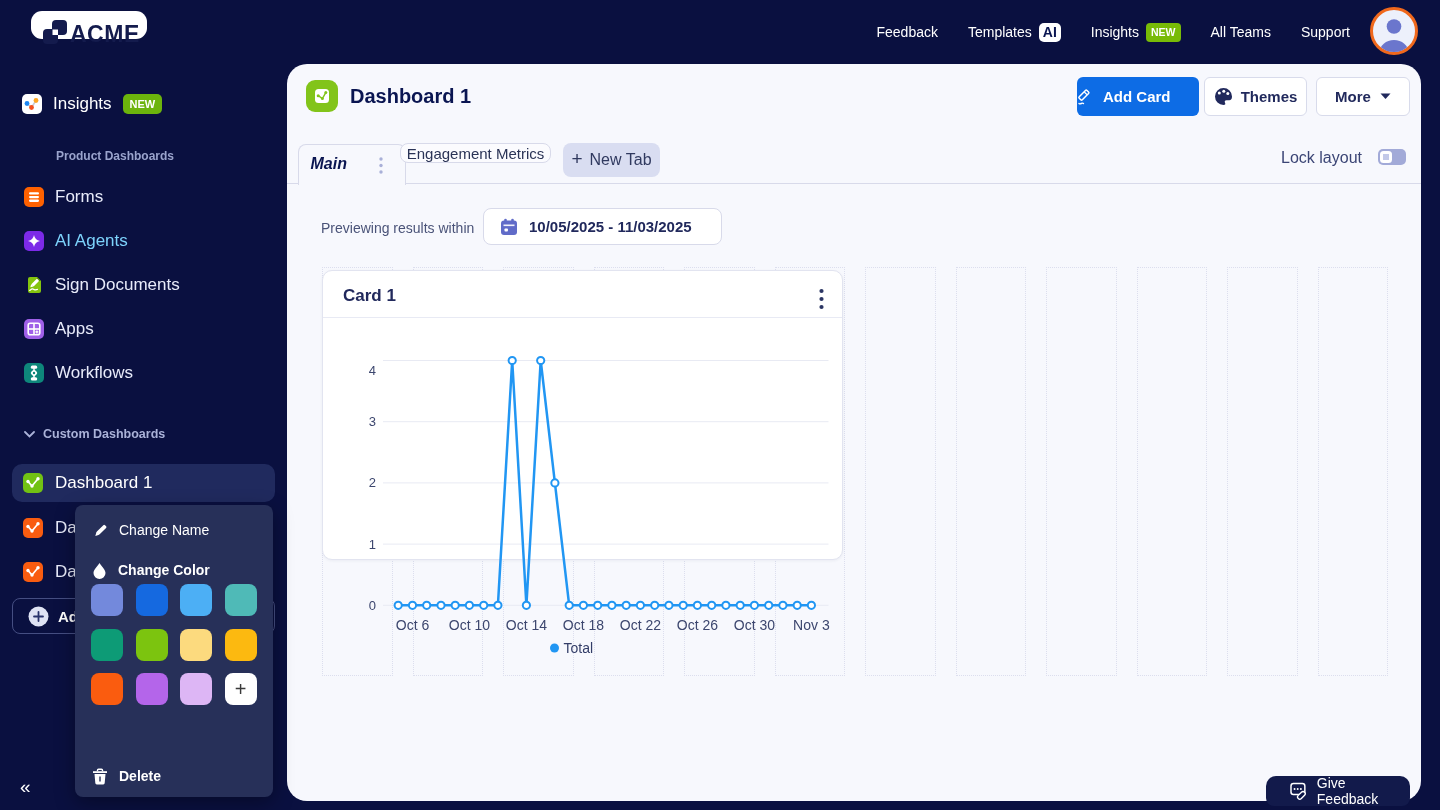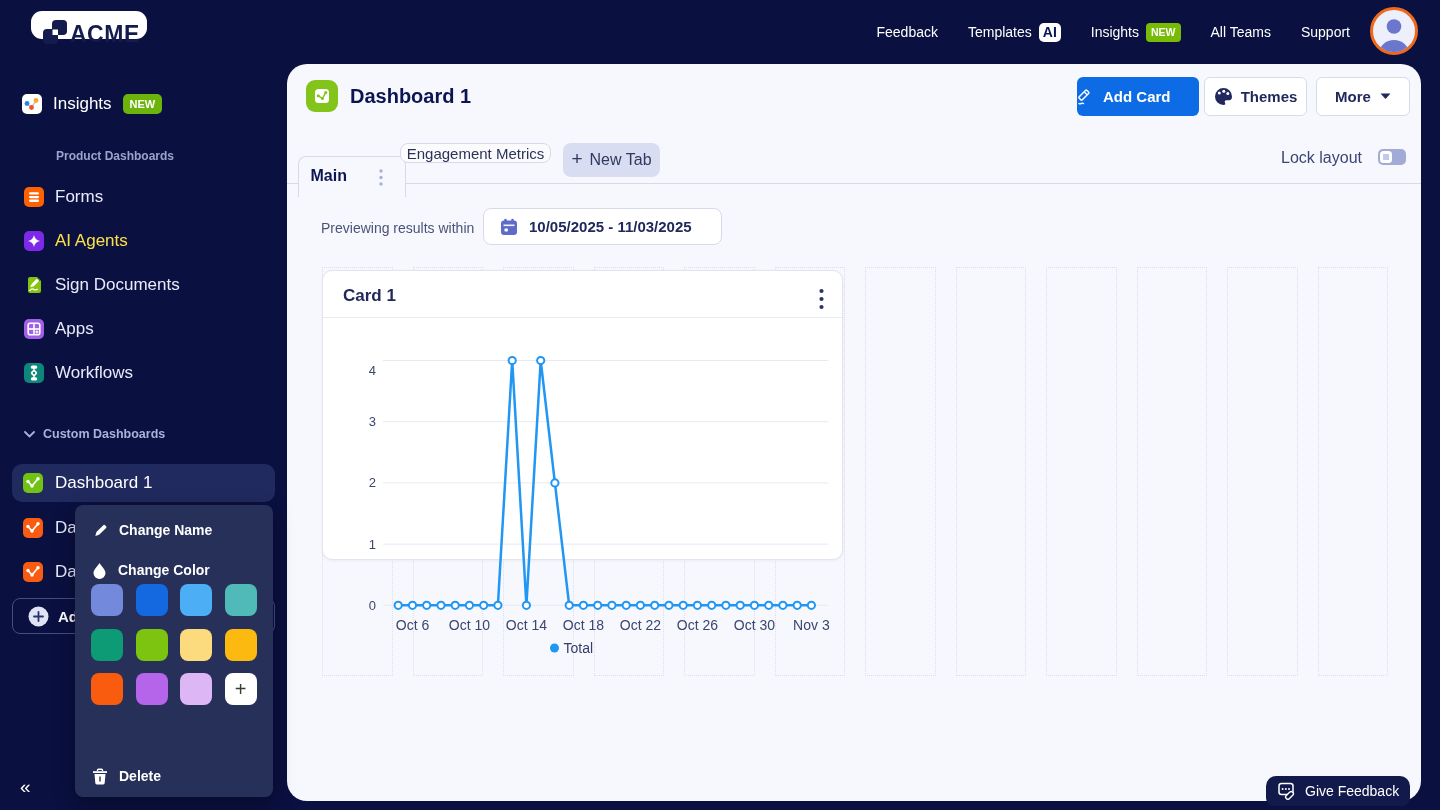--- a/index.html
+++ b/index.html
@@ -55,21 +55,21 @@
 
 <div class="abs flex" style="left:24px;top:187px;gap:11px;color:#e8ebfa;font-size:17px;">
   <svg width="20" height="20" viewBox="0 0 20 20">
       <rect width="20" height="20" rx="5" fill="#ff6100"></rect>
     <rect x="5" y="5.2" width="10" height="2.3" rx="1.1" fill="#fff"></rect>
       <rect x="5" y="8.9" width="10" height="2.3" rx="1.1" fill="#fff"></rect>
       <rect x="5" y="12.6" width="10" height="2.3" rx="1.1" fill="#fff"></rect>
   </svg>
     <span style="padding-left:0px">Forms</span>
 </div>
-<div class="abs flex" style="left:24px;top:231px;gap:11px;color:#fde047;font-size:17px;">
+<div class="abs flex" style="left:24px;top:231px;gap:11px;color:#7dd3fc;font-size:17px;">
   <svg width="20" height="20" viewBox="0 0 20 20">
       <rect width="20" height="20" rx="5" fill="#7c2ae8"></rect>
     <path d="M10 4 Q10.9 9.1 16 10 Q10.9 10.9 10 16 Q9.1 10.9 4 10 Q9.1 9.1 10 4 Z" fill="#fff"></path>
   </svg>
     <span>AI Agents</span>
 </div>
 <div class="abs flex" style="left:24px;top:275px;gap:11px;color:#e8ebfa;font-size:17px;">
   <svg width="20" height="20" viewBox="0 0 20 20">
     <path d="M4 4 a2 2 0 0 1 2-2 h7 l4 4 v10 a2 2 0 0 1 -2 2 h-9 a2 2 0 0 1 -2-2 z" fill="#84c40e"></path>
     <path d="M13 2 l4 4 h-3 a1 1 0 0 1 -1-1 z" fill="#5a8d00"></path>
@@ -184,21 +184,21 @@
     Themes
   </div>
   <div class="abs flex" style="left:1029px;top:13px;width:94px;height:39px;background:#fff;border:1px solid #d8dbeb;border-radius:6px;color:#21295c;font-size:15px;font-weight:bold;gap:9px;justify-content:center;">
     More
     <svg width="11" height="7" viewBox="0 0 11 7">
         <path d="M0.5 0.5 L5.5 6 L10.5 0.5 Z" fill="#21295c"></path>
       </svg>
   </div>
 
   <div class="abs" style="left:0;top:119px;width:1134px;height:1px;background:#d8daea;"></div>
-  <div class="abs" style="left:10.5px;top:92px;width:108px;height:41px;background:#f7f8fd;border:1px solid #d8daea;border-bottom:none;border-radius:8px 8px 0 0;">
+  <div class="abs" style="left:10.5px;top:80px;width:108px;height:41px;background:#f7f8fd;border:1px solid #d8daea;border-bottom:none;border-radius:8px 8px 0 0;font-style:italic;">
     <div class="abs" style="left:12px;top:10px;font-size:16px;font-weight:bold;color:#0a1551;">Main</div>
     <svg class="abs" style="left:80px;top:12px;" width="4" height="17" viewBox="0 0 4 17">
       <circle cx="2" cy="2" r="1.7" fill="#a9b0d8"></circle>
         <circle cx="2" cy="8.5" r="1.7" fill="#a9b0d8"></circle>
         <circle cx="2" cy="15" r="1.7" fill="#a9b0d8"></circle>
     </svg>
   </div>
   <div class="abs flex" style="left:113px;top:79px;width:151px;height:20px;background:#fbfbfe;border:1px solid #d8daea;border-radius:8px;color:#2a3356;font-size:15px;justify-content:center;">Engagement Metrics</div>
   <div class="abs flex" style="left:276px;top:79px;width:97px;height:34px;background:#d9ddf1;border-radius:8px;color:#30395f;font-size:16px;justify-content:center;gap:7px;"><span style="font-size:19px;font-weight:400;margin-top:-2px;">+</span> New Tab</div>
 
@@ -292,35 +292,35 @@
       <circle cx="459.9" cy="288.3" r="3.6" fill="#fff" stroke="#2196f3" stroke-width="2"></circle>
       <circle cx="474.2" cy="288.3" r="3.6" fill="#fff" stroke="#2196f3" stroke-width="2"></circle>
       <circle cx="488.4" cy="288.3" r="3.6" fill="#fff" stroke="#2196f3" stroke-width="2"></circle>
       <circle cx="231.5" cy="331" r="4.5" fill="#2196f3"></circle>
       <text x="240.5" y="335.5" font-size="14" fill="#333d68">Total</text>
     </svg>
   </div>
 
 </div>
 
-<div class="abs flex" style="left:1266px;top:776px;width:144px;height:30px;background:#121a4b;border-radius:10px 10px 8px 8px;gap:8px;padding-left:12px;color:#fff;font-size:14px;">
+<div class="abs flex" style="left:1266px;top:776px;width:144px;height:30px;background:#121a4b;border-radius:10px 10px 8px 8px;gap:8px;padding-left:24px;color:#fff;font-size:14px;">
   <svg width="19" height="18" viewBox="0 0 19 18">
     <rect x="1" y="1.5" width="14" height="11" rx="2.5" fill="none" stroke="#fff" stroke-width="1.5"></rect>
     <circle cx="4.6" cy="7" r="1" fill="#fff"></circle>
       <circle cx="7.8" cy="7" r="1" fill="#fff"></circle>
       <circle cx="11" cy="7" r="1" fill="#fff"></circle>
     <g transform="translate(8.2,16.4) rotate(-45)">
       <rect x="0" y="-2" width="9" height="4.4" rx="2.2" fill="#0b1547" stroke="#fff" stroke-width="1.4"></rect>
     </g>
   </svg>
   Give Feedback
 </div>
 
 <div class="abs" style="left:75px;top:505px;width:198px;height:292px;background:#273059;border-radius:8px;box-shadow:0 6px 20px rgba(0,0,0,0.35);">
-  <div class="abs flex" style="left:17px;top:8px;gap:10px;color:#fff;font-size:14px;font-weight:bold;height:34px;align-items:center;">
+  <div class="abs flex" style="left:17px;top:8px;gap:10px;color:#fff;font-size:14px;font-weight:normal;height:34px;align-items:center;">
     <svg width="17" height="17" viewBox="0 0 17 17">
       <g transform="rotate(-45 8.5 8.5)">
         <rect x="4" y="6.7" width="11.5" height="3.9" rx="1.2" fill="#fff"></rect>
         <path d="M4.6 6.7 L1 8.65 L4.6 10.6 z" fill="#fff"></path>
       </g>
     </svg>
     Change Name
   </div>
   <div class="abs flex" style="left:17px;top:48px;gap:11px;color:#fff;font-size:14px;font-weight:bold;height:34px;">
     <svg width="15" height="17" viewBox="0 0 15 17">

